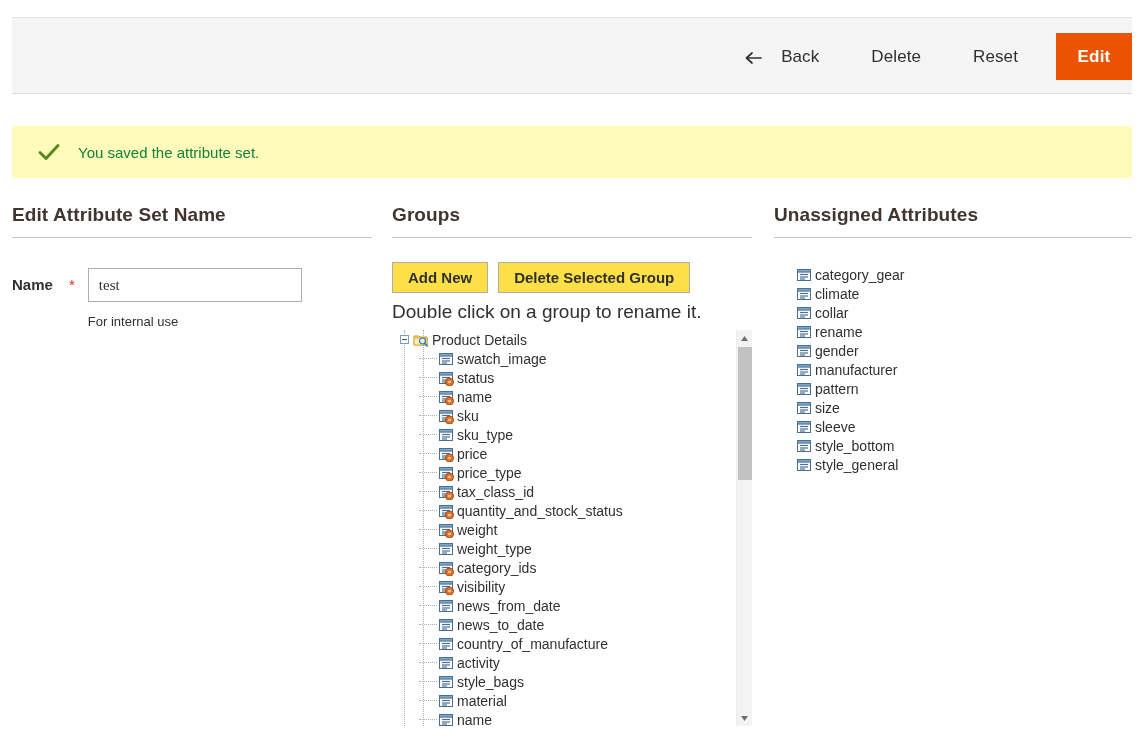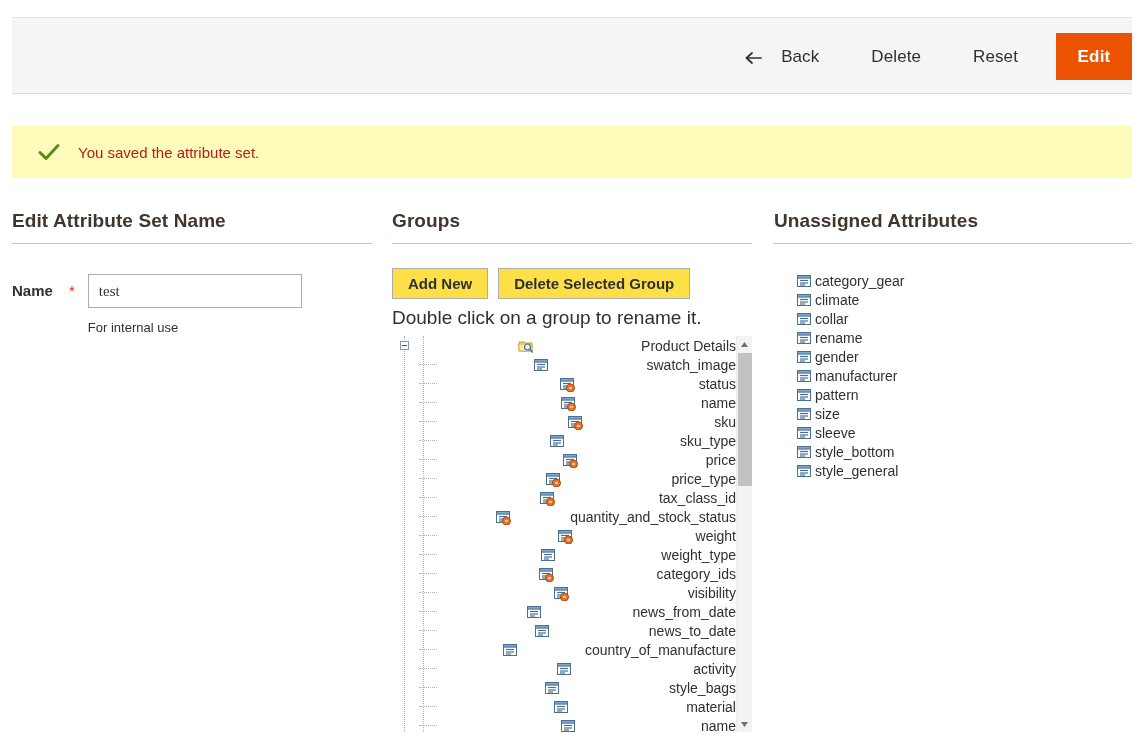--- a/index.html
+++ b/index.html
@@ -86,27 +86,27 @@
   }
   .msg-icon {
     width: 26px;
     height: 26px;
     margin-left: 24px;
     margin-right: 16px;
     flex: 0 0 auto;
   }
   .msg-text {
     font-size: 15px;
-    color: #b91c1c;
+    color: #15803d;
   }
 
   
   .col {
     position: absolute;
-    top: 210px;
+    top: 204px;
   }
   .col-left  { left: 12px;  width: 360px; }
   .col-mid   { left: 392px; width: 360px; }
   .col-right { left: 774px; width: 358px; }
 
   .col-title {
     font-size: 19px;
     font-weight: bold;
     color: #41362f;
     margin: 0 0 11px 0;
@@ -202,21 +202,20 @@
     overflow: hidden;
   }
   .tree-node {
     display: flex;
     align-items: center;
     height: 19px;
     font-size: 14px;
     color: #303030;
     white-space: nowrap;
     position: relative;
-    justify-content: space-between;
   }
   .tree-node.root { padding-left: 8px; }
   .tree-node.child { padding-left: 27px; }
   .tree-node .label { cursor: pointer; }
   .tree-node.root .label { font-weight: normal; }
 
   
   .guide {
     position: absolute;
     top: 0;

